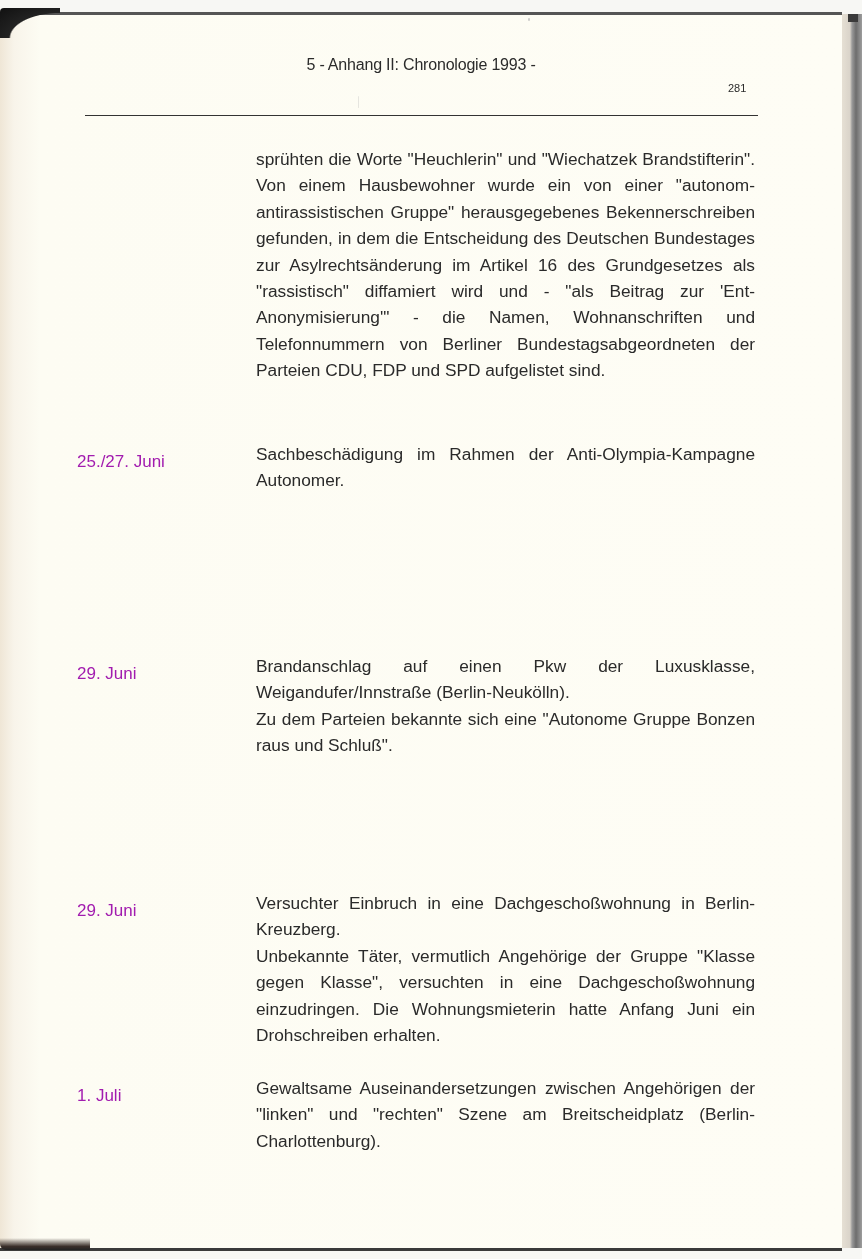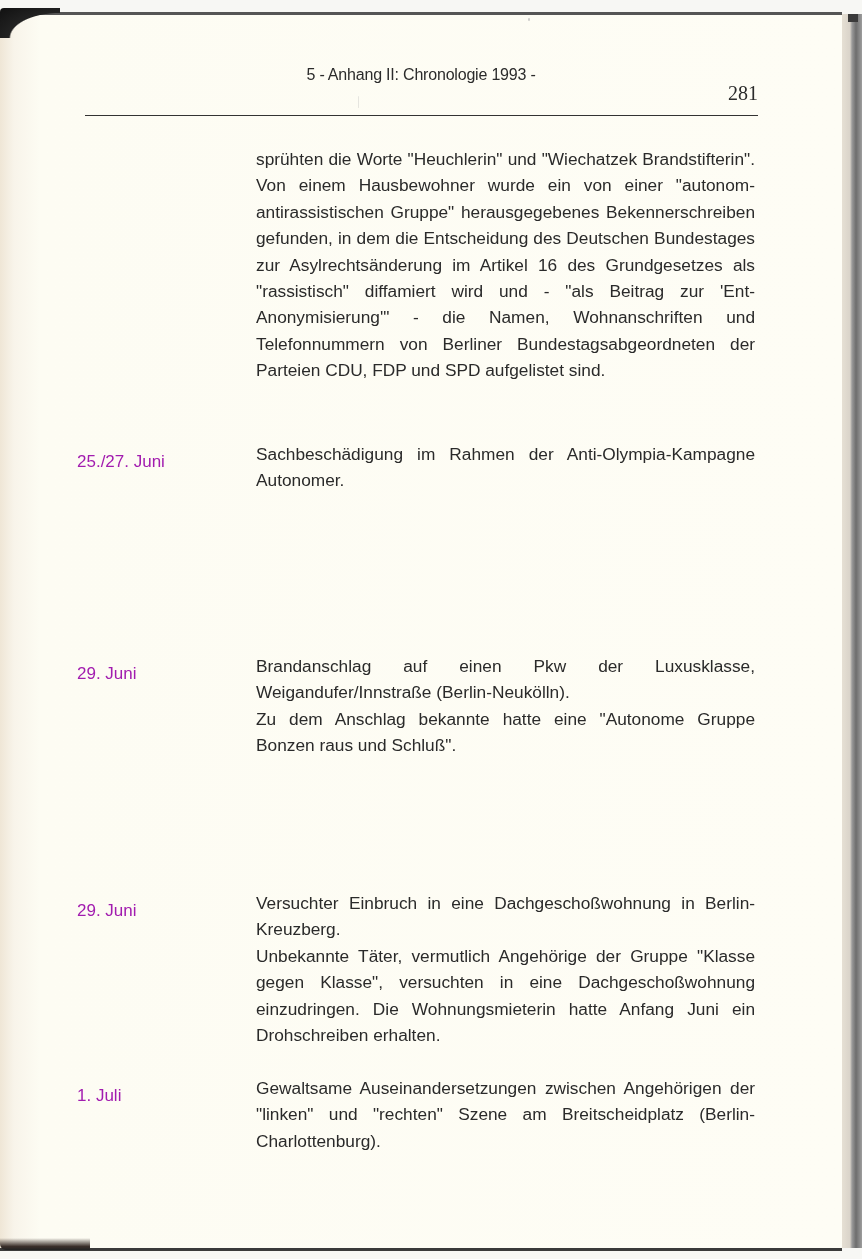--- a/index.html
+++ b/index.html
@@ -57,40 +57,39 @@
     .right-edge-top {
       position: absolute;
       left: 848px; top: 14px;
       width: 10px; height: 8px;
       background: #3a3a3a;
     }
 
     .running-head {
       position: absolute;
       left: 0;
-      top: 66px;
+      top: 56px;
       width: 862px;
       text-align: center;
       font-size: 16px;
       font-family: "Liberation Sans", sans-serif;
       font-stretch: condensed;
       letter-spacing: -0.2px;
       color: #2b2b2b;
     }
     .running-head span {
       position: relative;
       left: -10px;
     }
     .page-number {
       position: absolute;
       left: 728px;
       top: 82px;
-      font-size: 20px;
+      font-size: 11px;
       color: #2b2b2b;
-      font-family: Liberation Serif, serif;
     }
     .head-rule {
       position: absolute;
       left: 85px;
       top: 115px;
       width: 673px;
       height: 0;
       border-top: 1.6px solid #333;
     }
 
@@ -171,21 +170,21 @@
     <div class="entry-date">25./27. Juni</div>
     <div class="entry-body">
       <p class="para">Sachbeschädigung im Rahmen der Anti-Olympia-Kampagne Autonomer.</p>
     </div>
   </section>
 
   <section class="entry" style="top:653px;">
     <div class="entry-date">29. Juni</div>
     <div class="entry-body">
       <p class="para">Brandanschlag auf einen Pkw der Luxusklasse, Weigandufer/Innstraße (Berlin-Neukölln).</p>
-      <p class="para">Zu dem Anschlag bekannte hatte eine "Autonome Gruppe Bonzen raus und Schluß".</p>
+      <p class="para">Zu dem Parteien bekannte sich eine "Autonome Gruppe Bonzen raus und Schluß".</p>
     </div>
   </section>
 
   <section class="entry" style="top:890px;">
     <div class="entry-date">29. Juni</div>
     <div class="entry-body">
       <p class="para">Versuchter Einbruch in eine Dachgeschoßwohnung in Berlin-Kreuzberg.</p>
       <p class="para">Unbekannte Täter, vermutlich Angehörige der Gruppe "Klasse gegen Klasse", versuchten in eine Dachge­schoßwohnung einzudringen. Die Wohnungsmieterin hatte Anfang Juni ein Drohschreiben erhalten.</p>
     </div>
   </section>

